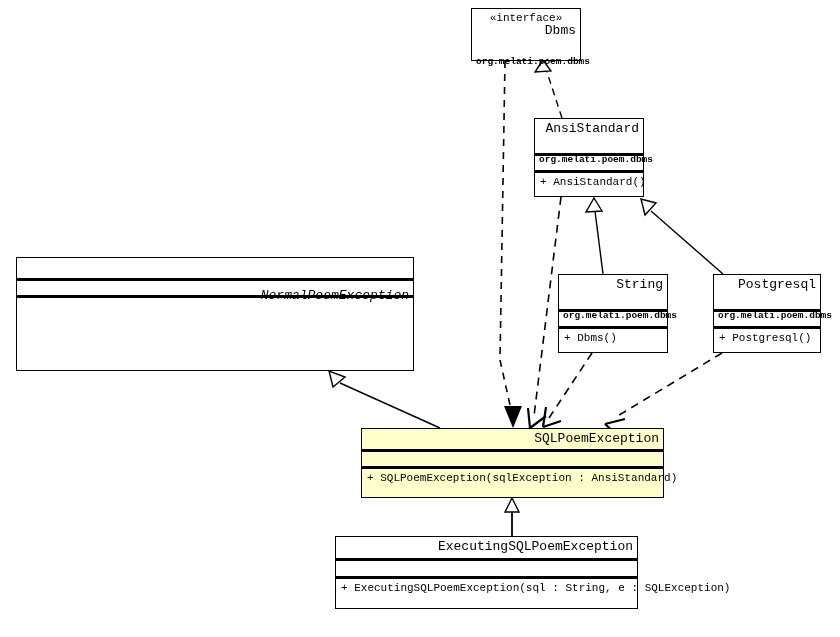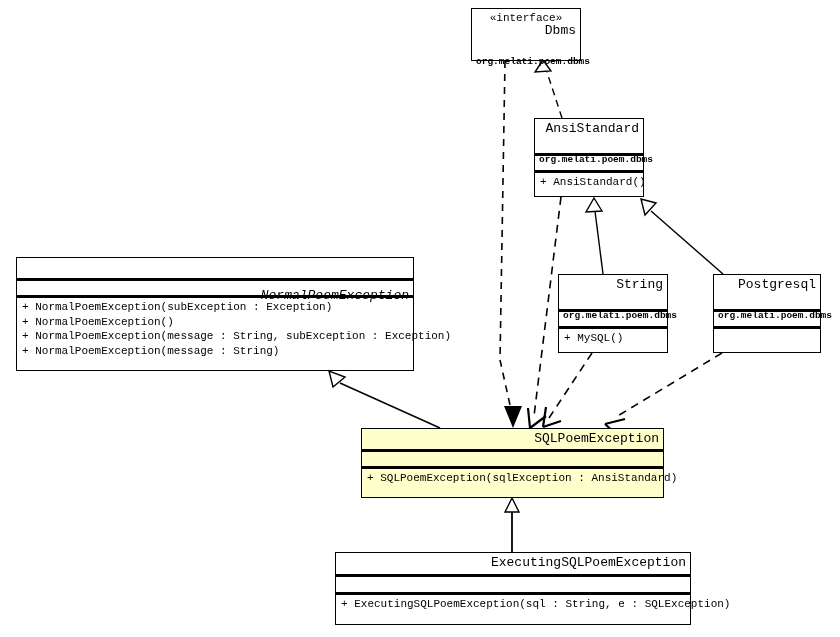--- a/index.html
+++ b/index.html
@@ -153,58 +153,55 @@
     <div class="compartment ops-compartment last">
       <div class="op-line center">+ AnsiStandard()</div>
     </div>
   </div>
 
   <div class="uml-class" style="left:16px; top:257px; width:398px; height:114px;">
     <div class="compartment name-compartment" style="height:23px;">
       <span class="cls-name italic">NormalPoemException</span>
     </div>
     <div class="compartment attr-compartment"></div>
-    <div class="compartment ops-compartment last">
-      <div class="op-line">+ NormalPoemException(subException : Exception)</div>
-      <div class="op-line">+ NormalPoemException()</div>
-      <div class="op-line">+ NormalPoemException(message : String, subException : Exception)</div>
-      <div class="op-line">+ NormalPoemException(message : String)</div>
-    </div>
   </div>
 
   <div class="uml-class" style="left:558px; top:274px; width:110px; height:79px;">
     <div class="compartment name-compartment" style="height:37px;">
       <span class="cls-name">String</span>
       <span class="cls-package">org.melati.poem.dbms</span>
     </div>
     <div class="compartment attr-compartment"></div>
     <div class="compartment ops-compartment last">
-      <div class="op-line">+ MySQL()</div>
+      <div class="op-line">+ Dbms()</div>
     </div>
   </div>
 
   <div class="uml-class" style="left:713px; top:274px; width:108px; height:79px;">
     <div class="compartment name-compartment" style="height:37px;">
       <span class="cls-name">Postgresql</span>
       <span class="cls-package">org.melati.poem.dbms</span>
     </div>
     <div class="compartment attr-compartment"></div>
+    <div class="compartment ops-compartment last">
+      <div class="op-line">+ Postgresql()</div>
+    </div>
   </div>
 
   <div class="uml-class highlight" style="left:361px; top:428px; width:303px; height:70px;">
     <div class="compartment name-compartment" style="height:23px;">
       <span class="cls-name">SQLPoemException</span>
     </div>
     <div class="compartment attr-compartment"></div>
     <div class="compartment ops-compartment last">
       <div class="op-line">+ SQLPoemException(sqlException : AnsiStandard)</div>
     </div>
   </div>
 
-  <div class="uml-class" style="left:335px; top:552px; width:356px; height:73px;">
+  <div class="uml-class" style="left:335px; top:536px; width:303px; height:73px;">
     <div class="compartment name-compartment" style="height:24px;">
       <span class="cls-name">ExecutingSQLPoemException</span>
     </div>
     <div class="compartment attr-compartment" style="height:18px;"></div>
     <div class="compartment ops-compartment last">
       <div class="op-line">+ ExecutingSQLPoemException(sql : String, e : SQLException)</div>
     </div>
   </div>
 
 </div>

